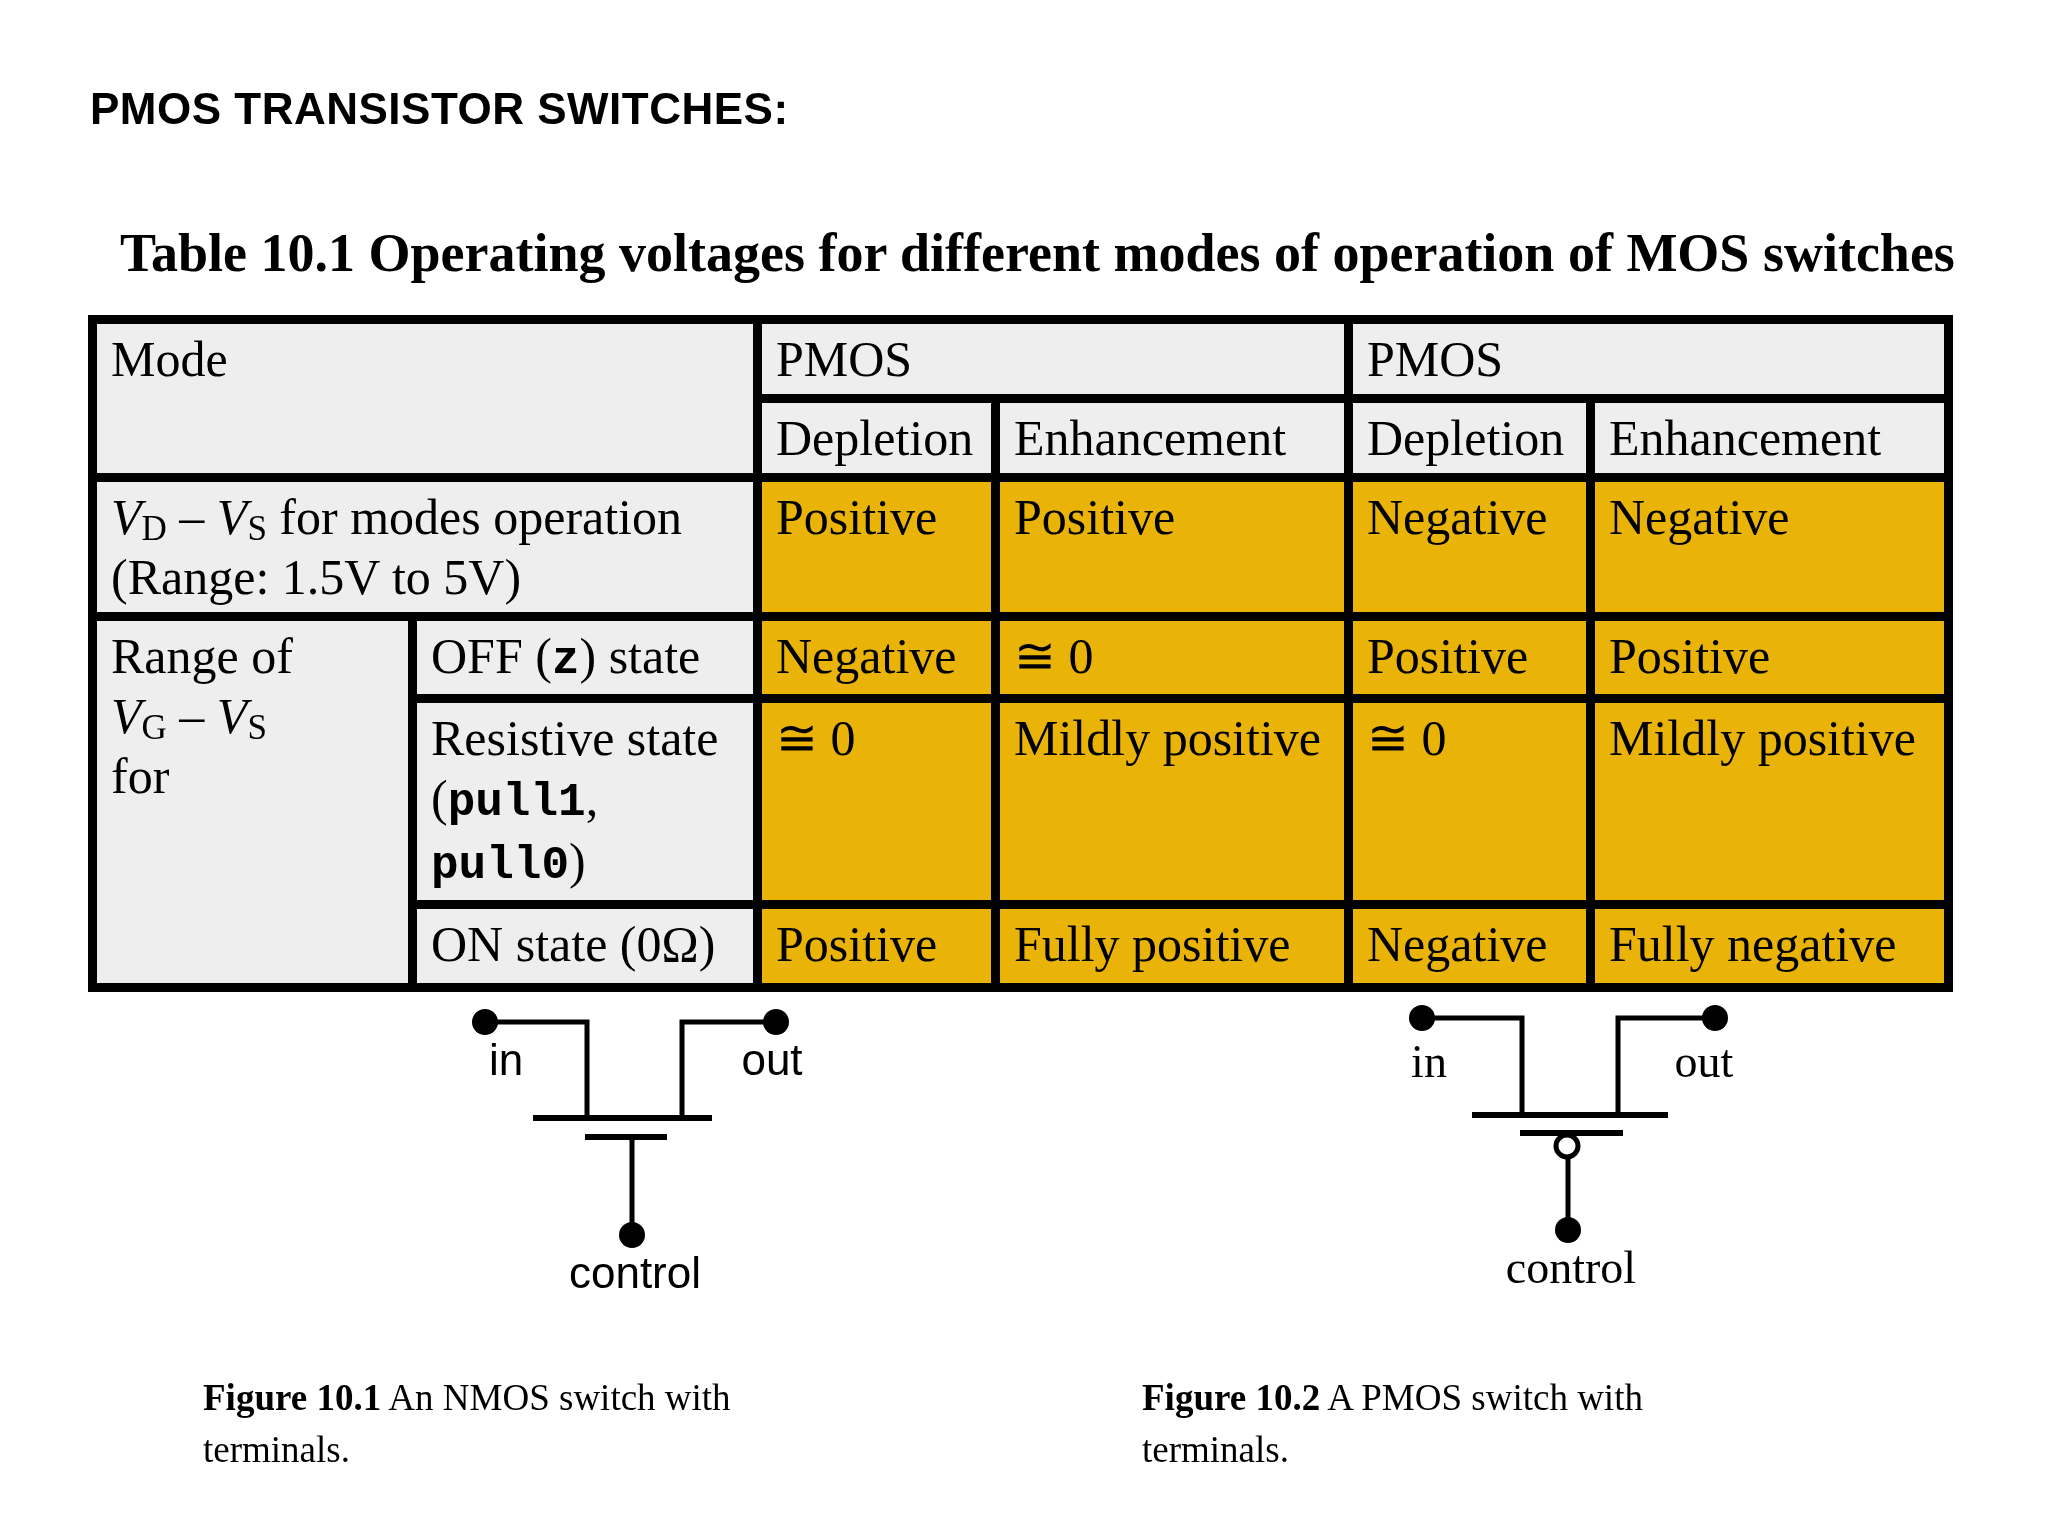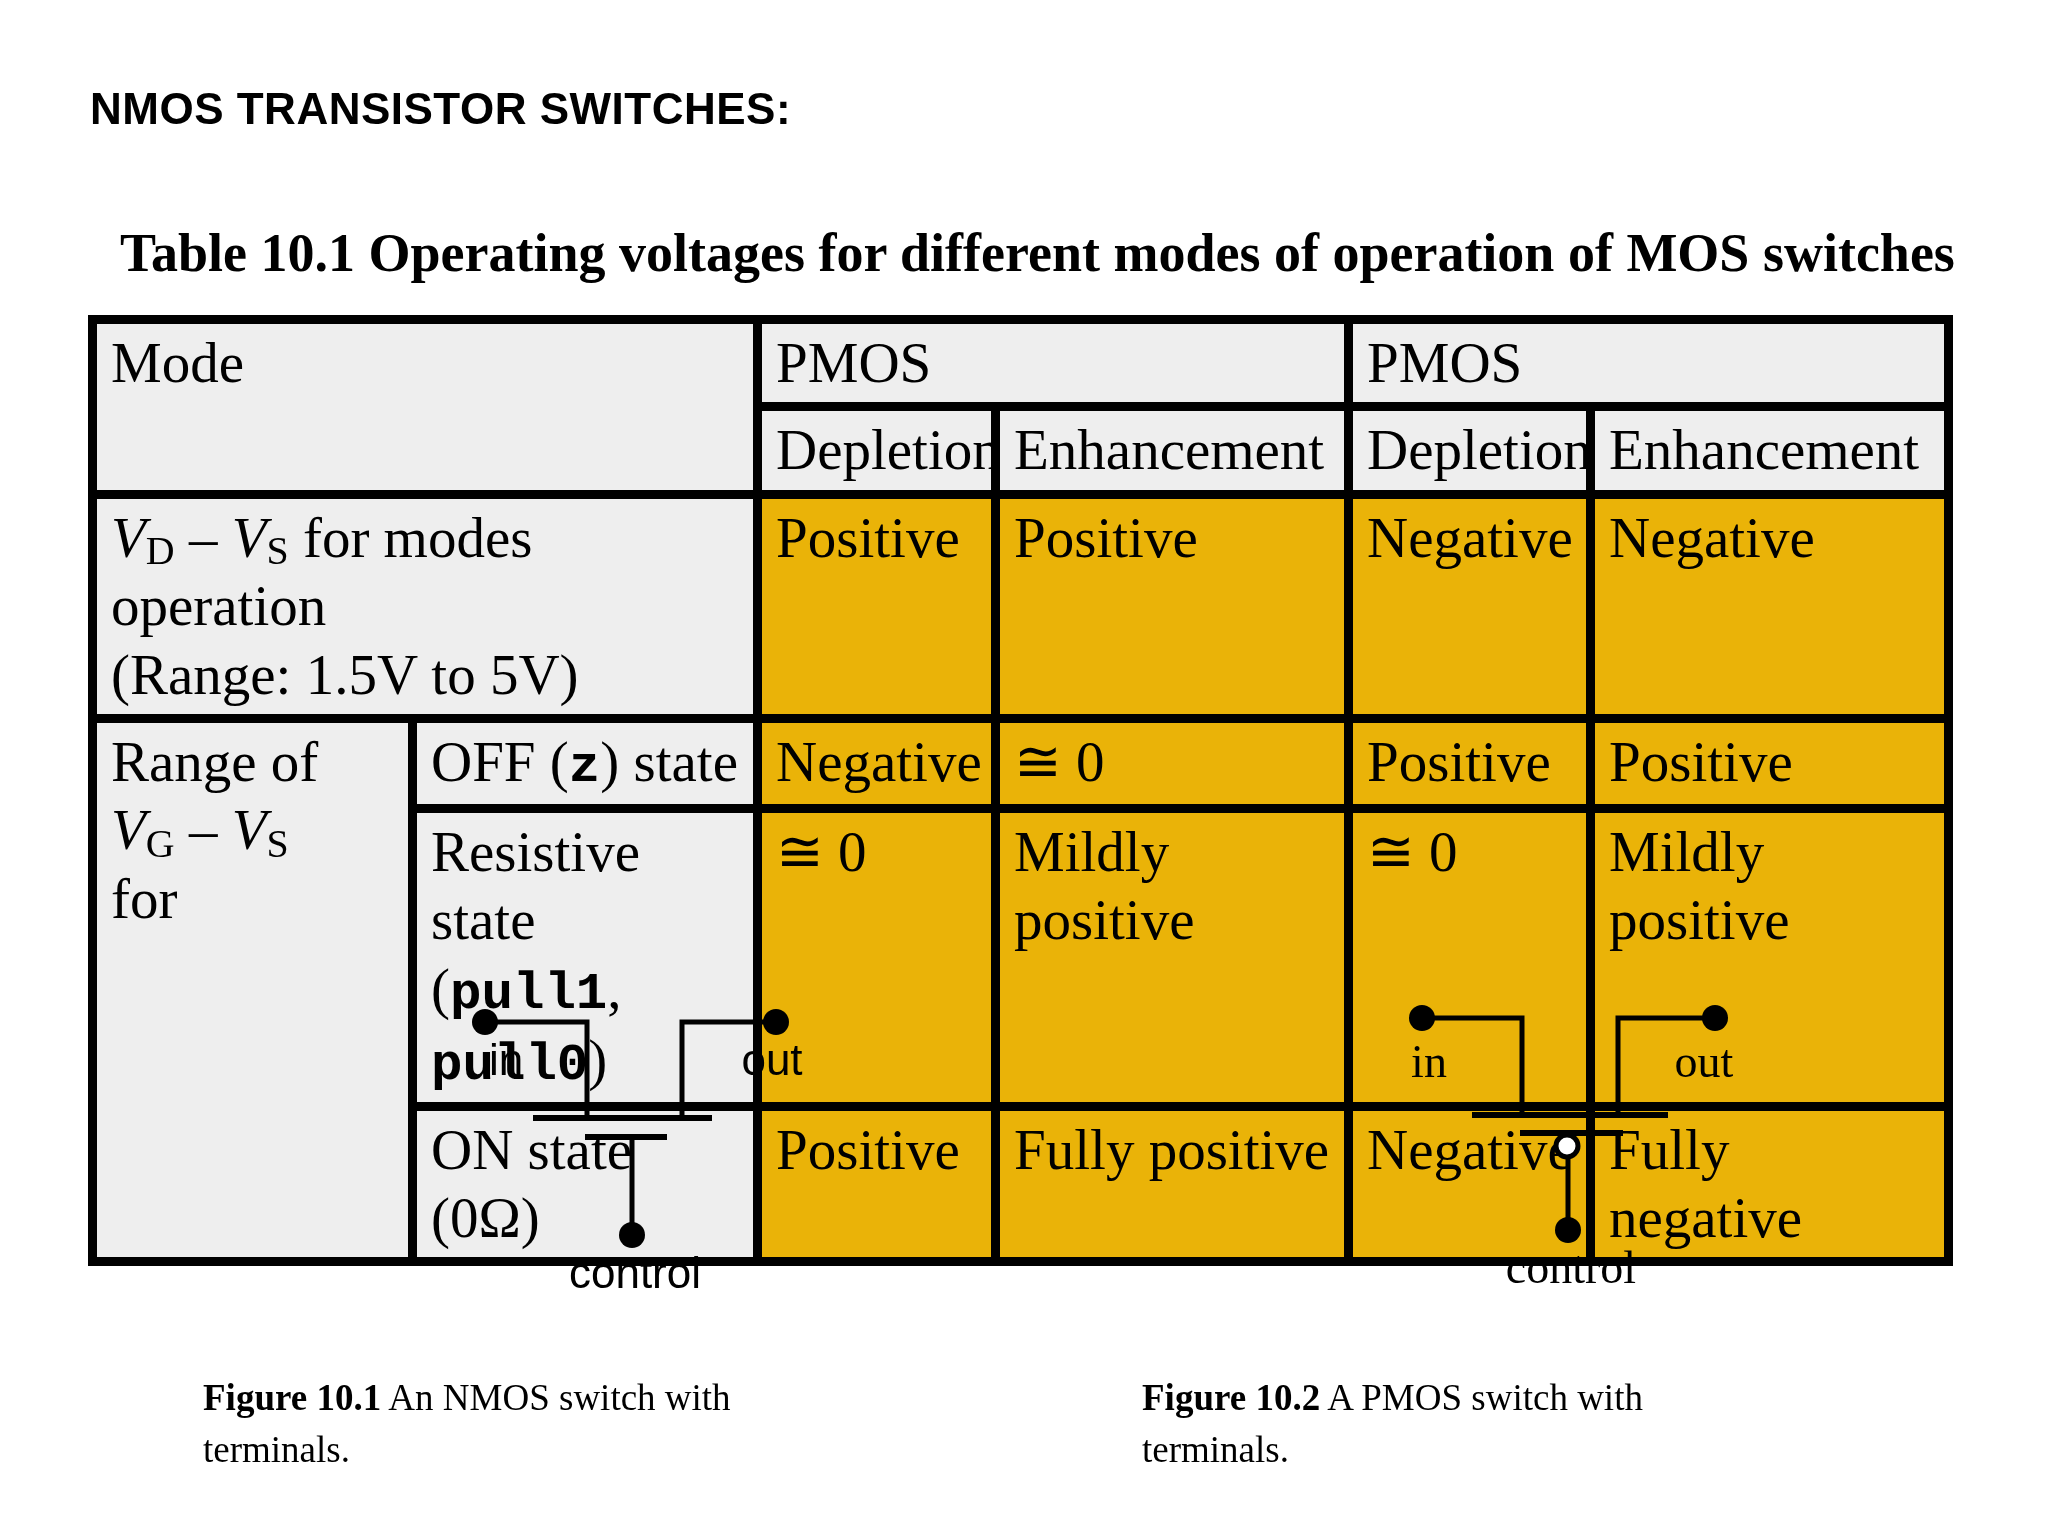--- a/index.html
+++ b/index.html
@@ -2,41 +2,41 @@
 <html><head>
 <meta charset="utf-8">
 <style>
   html,body{margin:0;padding:0;background:#ffffff;}
   .page{position:relative;width:2048px;height:1536px;background:#ffffff;overflow:hidden;
         font-family:"Liberation Serif",serif;color:#000;}
   .page-title{position:absolute;left:90px;top:84px;font-family:"Liberation Sans",sans-serif;
         font-weight:bold;font-size:44px;letter-spacing:.5px;white-space:nowrap;}
   .table-caption{position:absolute;left:120px;top:222px;font-size:54px;font-weight:bold;white-space:nowrap;}
   table.mos{position:absolute;left:88px;top:315px;width:1856px;height:590px;
-        border-collapse:collapse;table-layout:fixed;font-size:57px;line-height:1.2;}
+        border-collapse:collapse;table-layout:fixed;font-size:50px;line-height:1.2;}
   table.mos td{border:9px solid #000;padding:5px 14px;vertical-align:top;text-align:left;overflow:hidden;}
   td.hdr{background:#eeeeee;}
   td.center{text-align:center;vertical-align:middle;}
   td.vmid{vertical-align:middle;}
   td.data{background:#eab308;}
   .mono{font-family:"Liberation Mono",monospace;font-weight:bold;font-size:0.92em;}
   i.var{font-style:italic;}
   sub.vsub{font-size:0.70em;vertical-align:baseline;position:relative;top:0.18em;line-height:0;}
   .figsvg{position:absolute;}
   .figcap{position:absolute;font-size:37px;line-height:52px;}
   .figcap b{font-weight:bold;}
   svg text.sanslbl{font-family:"Liberation Sans",sans-serif;font-size:44px;fill:#000;}
   svg text.seriflbl{font-family:"Liberation Serif",serif;font-size:46px;fill:#000;}
 </style>
 </head>
 <body>
 
 <div class="page">
 
-  <div class="page-title">NMOS TRANSISTOR SWITCHES:</div>
+  <div class="page-title">PMOS TRANSISTOR SWITCHES:</div>
 
   <div class="table-caption">Table 10.1 Operating voltages for different modes of operation of MOS switches</div>
 
   <table class="mos">
     <colgroup>
       <col style="width:320px">
         <col style="width:345px">
         <col style="width:238px">
       <col style="width:353px">
         <col style="width:242px">

